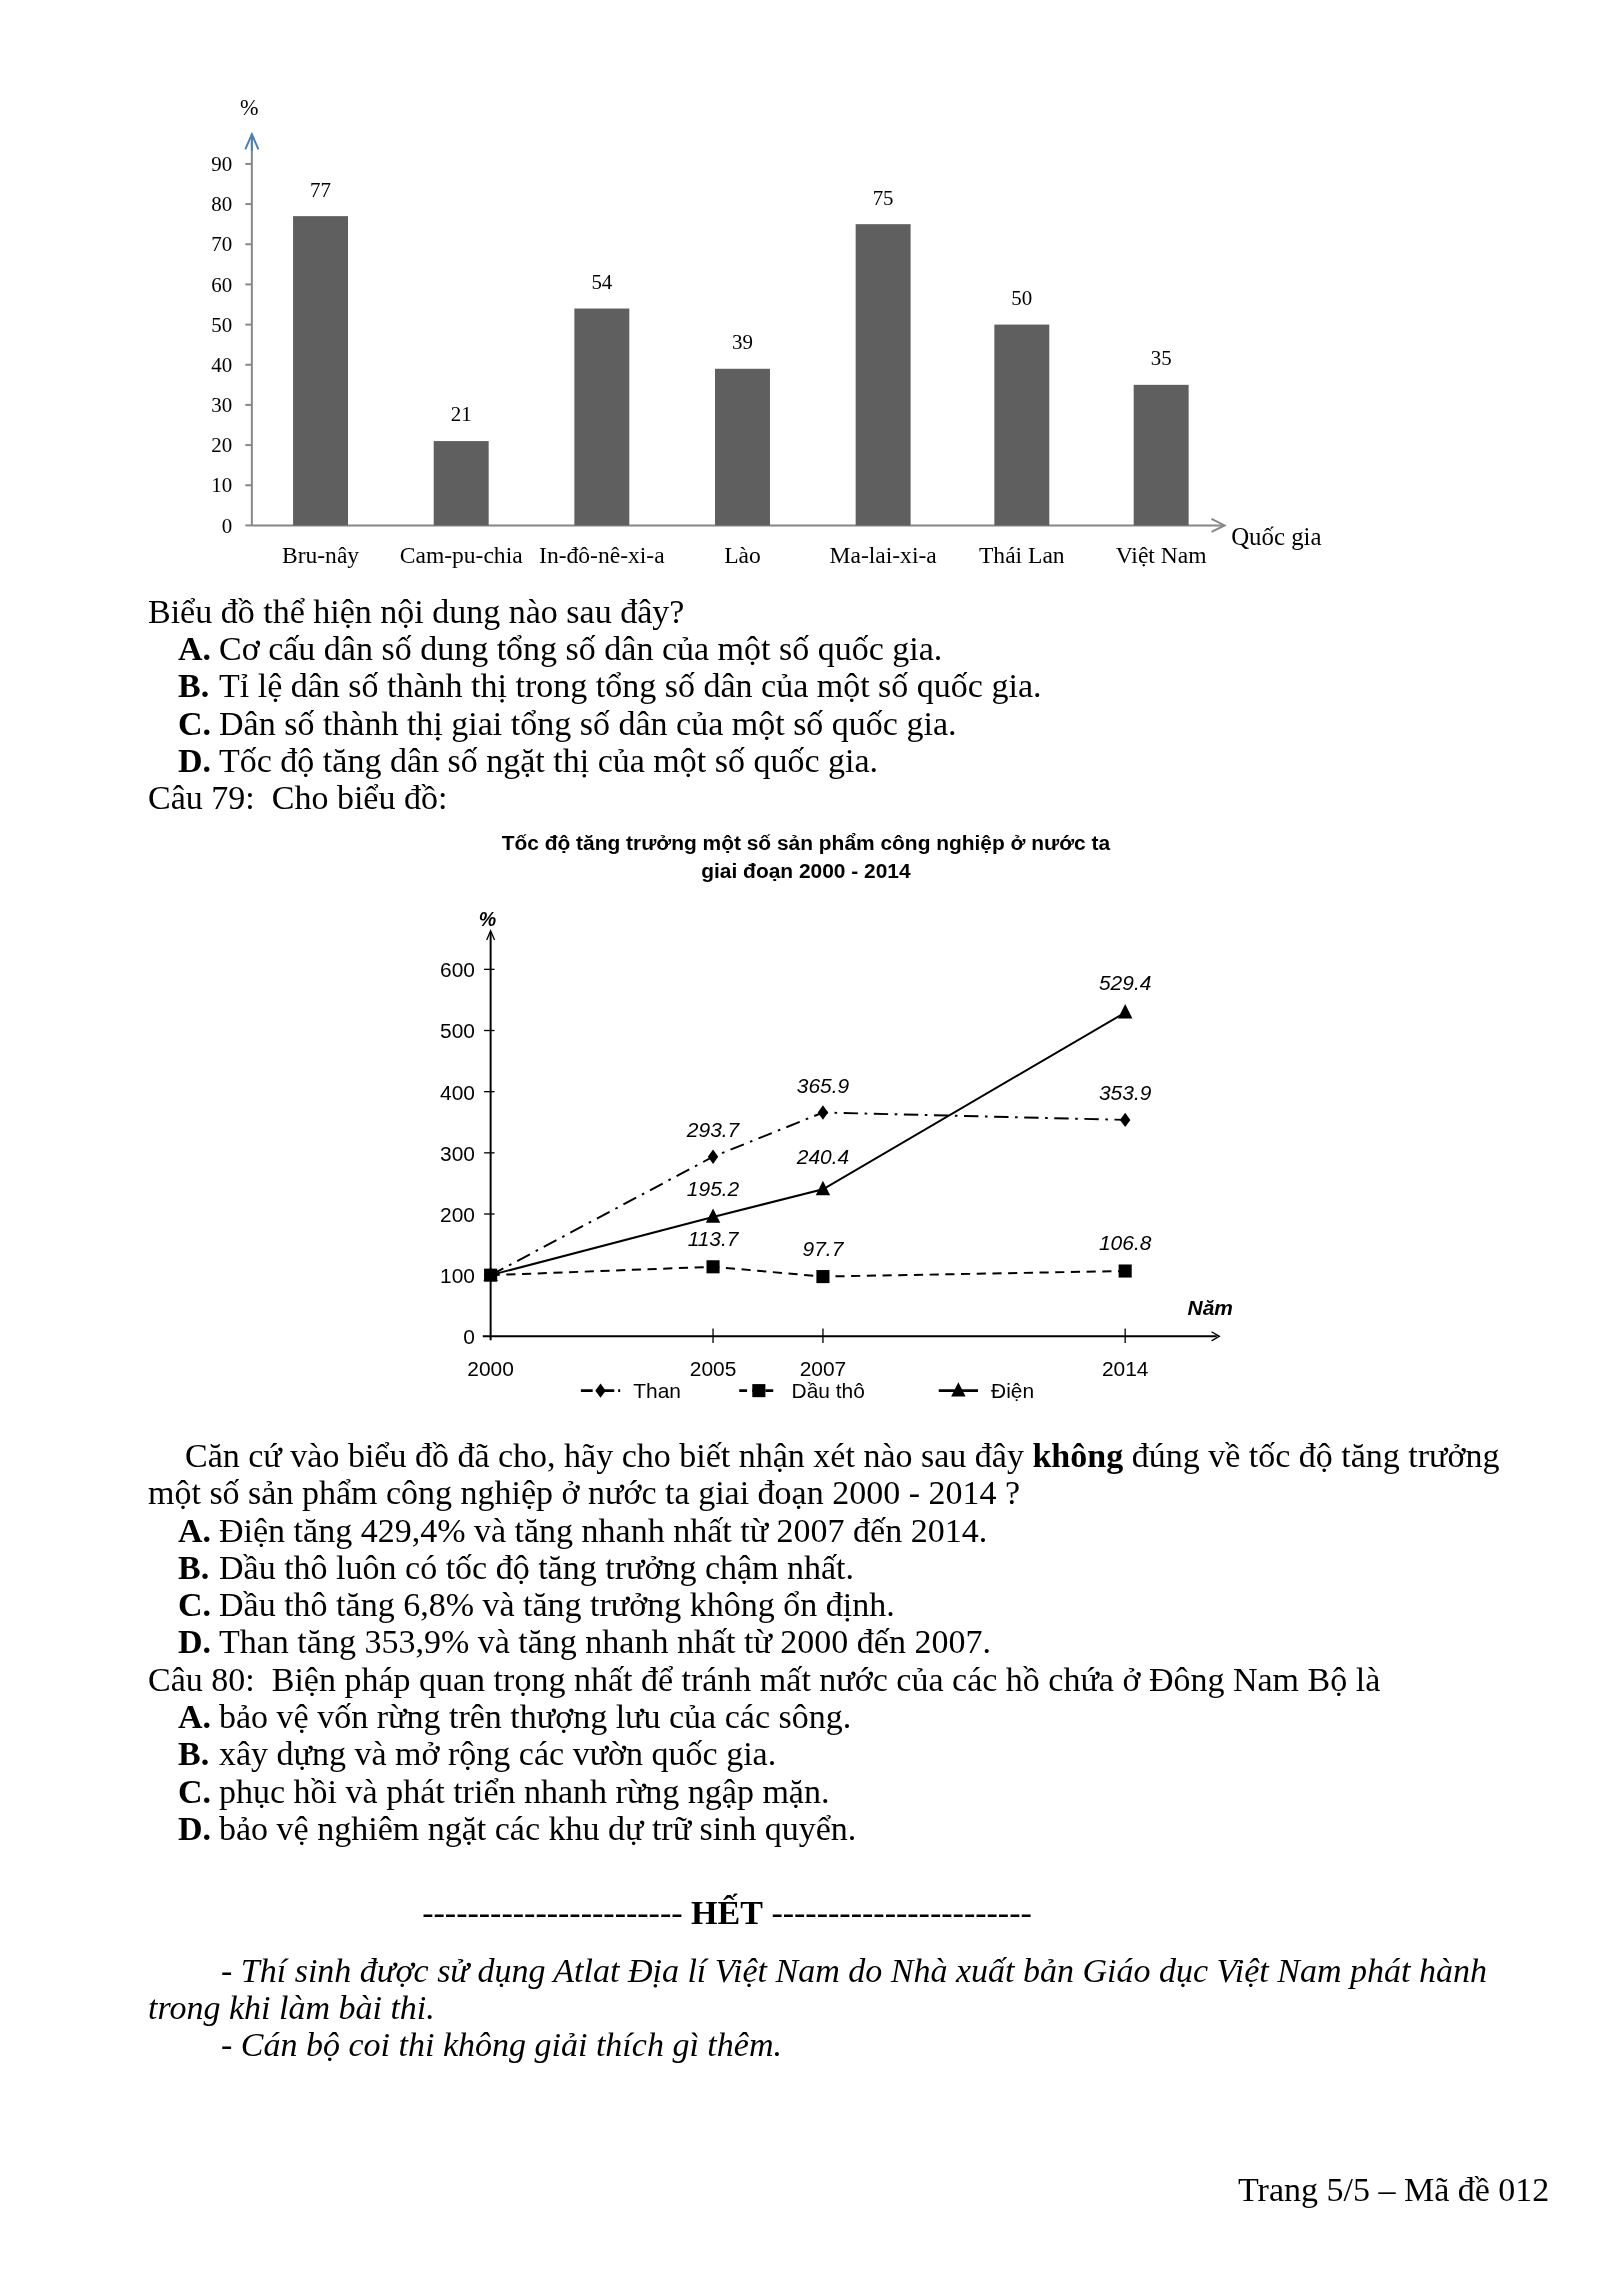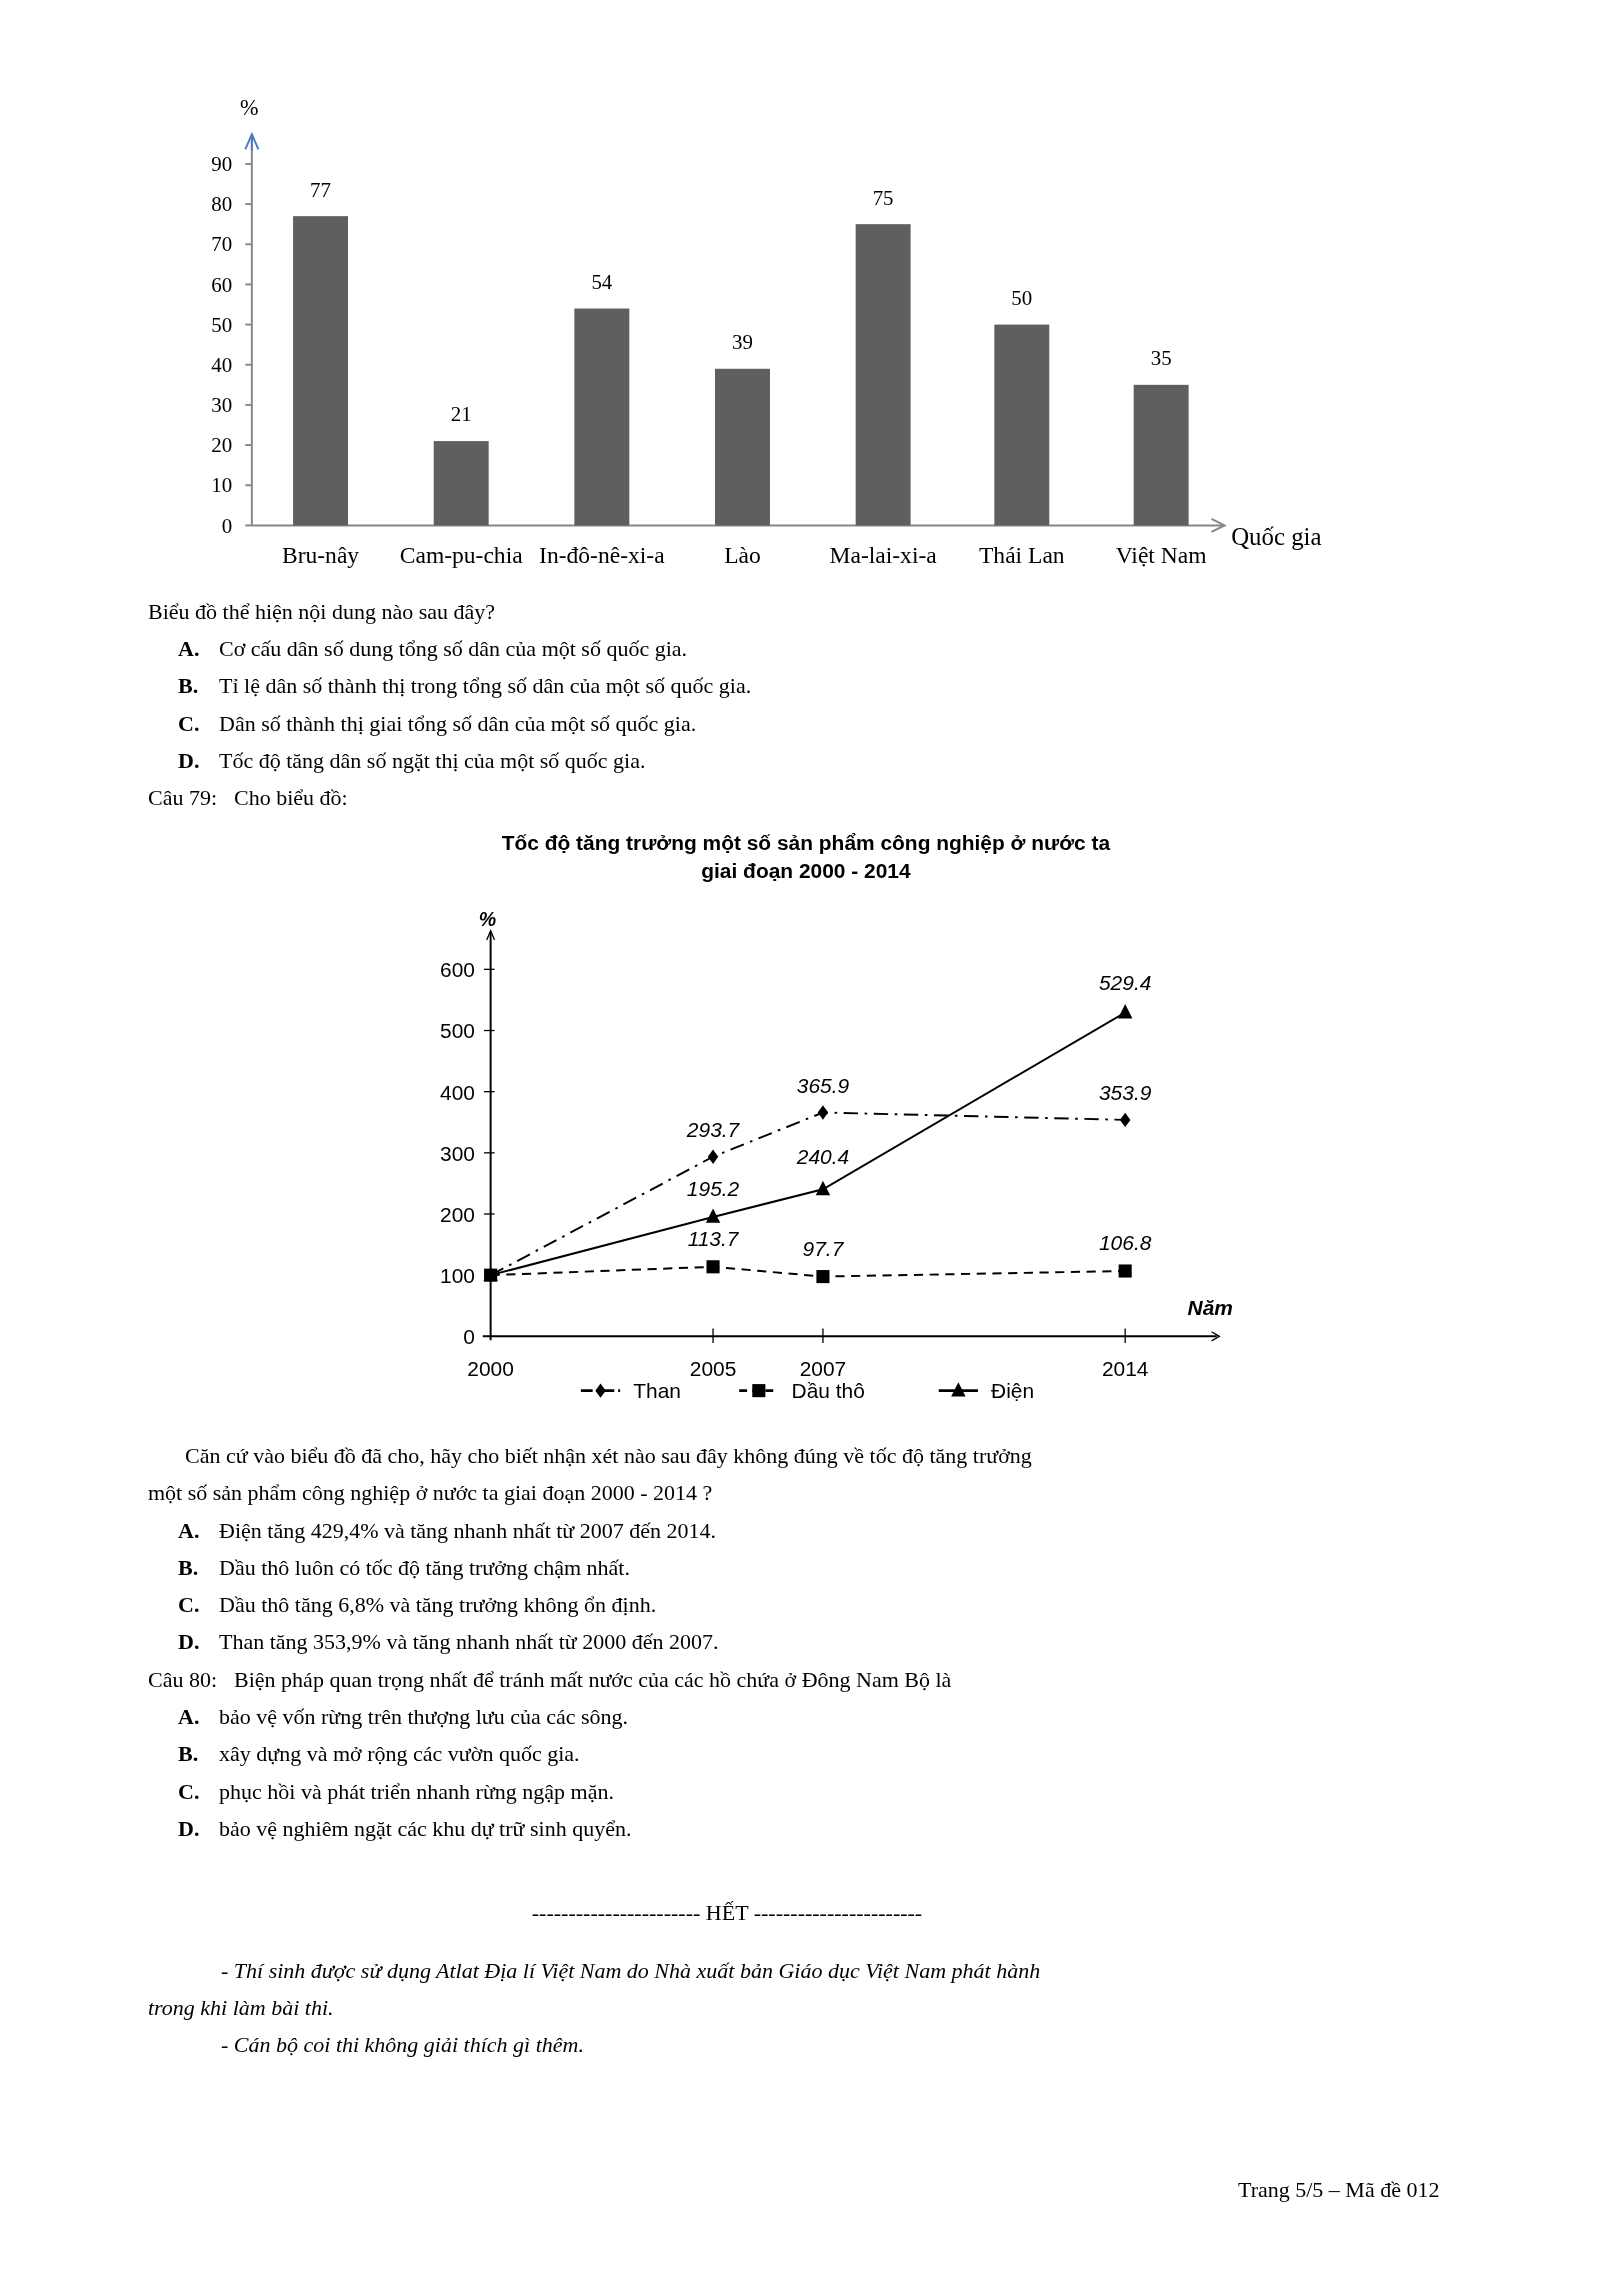--- a/index.html
+++ b/index.html
@@ -1,22 +1,22 @@
 <!DOCTYPE html>
 <html style="font-size:10.5px"><head>
 <meta charset="utf-8">
 <style>
   html, body { margin:0; padding:0; background:#ffffff; }
   body { width:1623px; height:2295px; position:relative; overflow:hidden;
          font-family:"Liberation Serif", "DejaVu Serif", serif; color:#000; }
   .abs { position:absolute; }
-  .txt { font-size:22px; line-height:38px; white-space:nowrap; }
+  .txt { font-size:34px; line-height:38px; white-space:nowrap; }
   .opt-letter { font-weight:bold; display:inline-block; width:41px; }
   .q-label { font-weight:normal; display:inline-block; margin-right:17px; }
-  .bold { font-weight:normal; }
+  .bold { font-weight:bold; }
   .ital { font-style:italic;margin-top:12px; }
   svg text { font-family:"Liberation Sans", "DejaVu Sans", sans-serif; }
   .barsvg text.serif { font-family:"Liberation Serif", "DejaVu Serif", serif; }
 </style>
 </head>
 <body>
 
 <svg class="abs barsvg" style="left:0;top:0" width="1623" height="589" viewBox="0 0 2481 900">
   <g id="bar-chart-root">
       <line x1="385" y1="803" x2="385" y2="205" stroke="#868686" stroke-width="3"></line>

